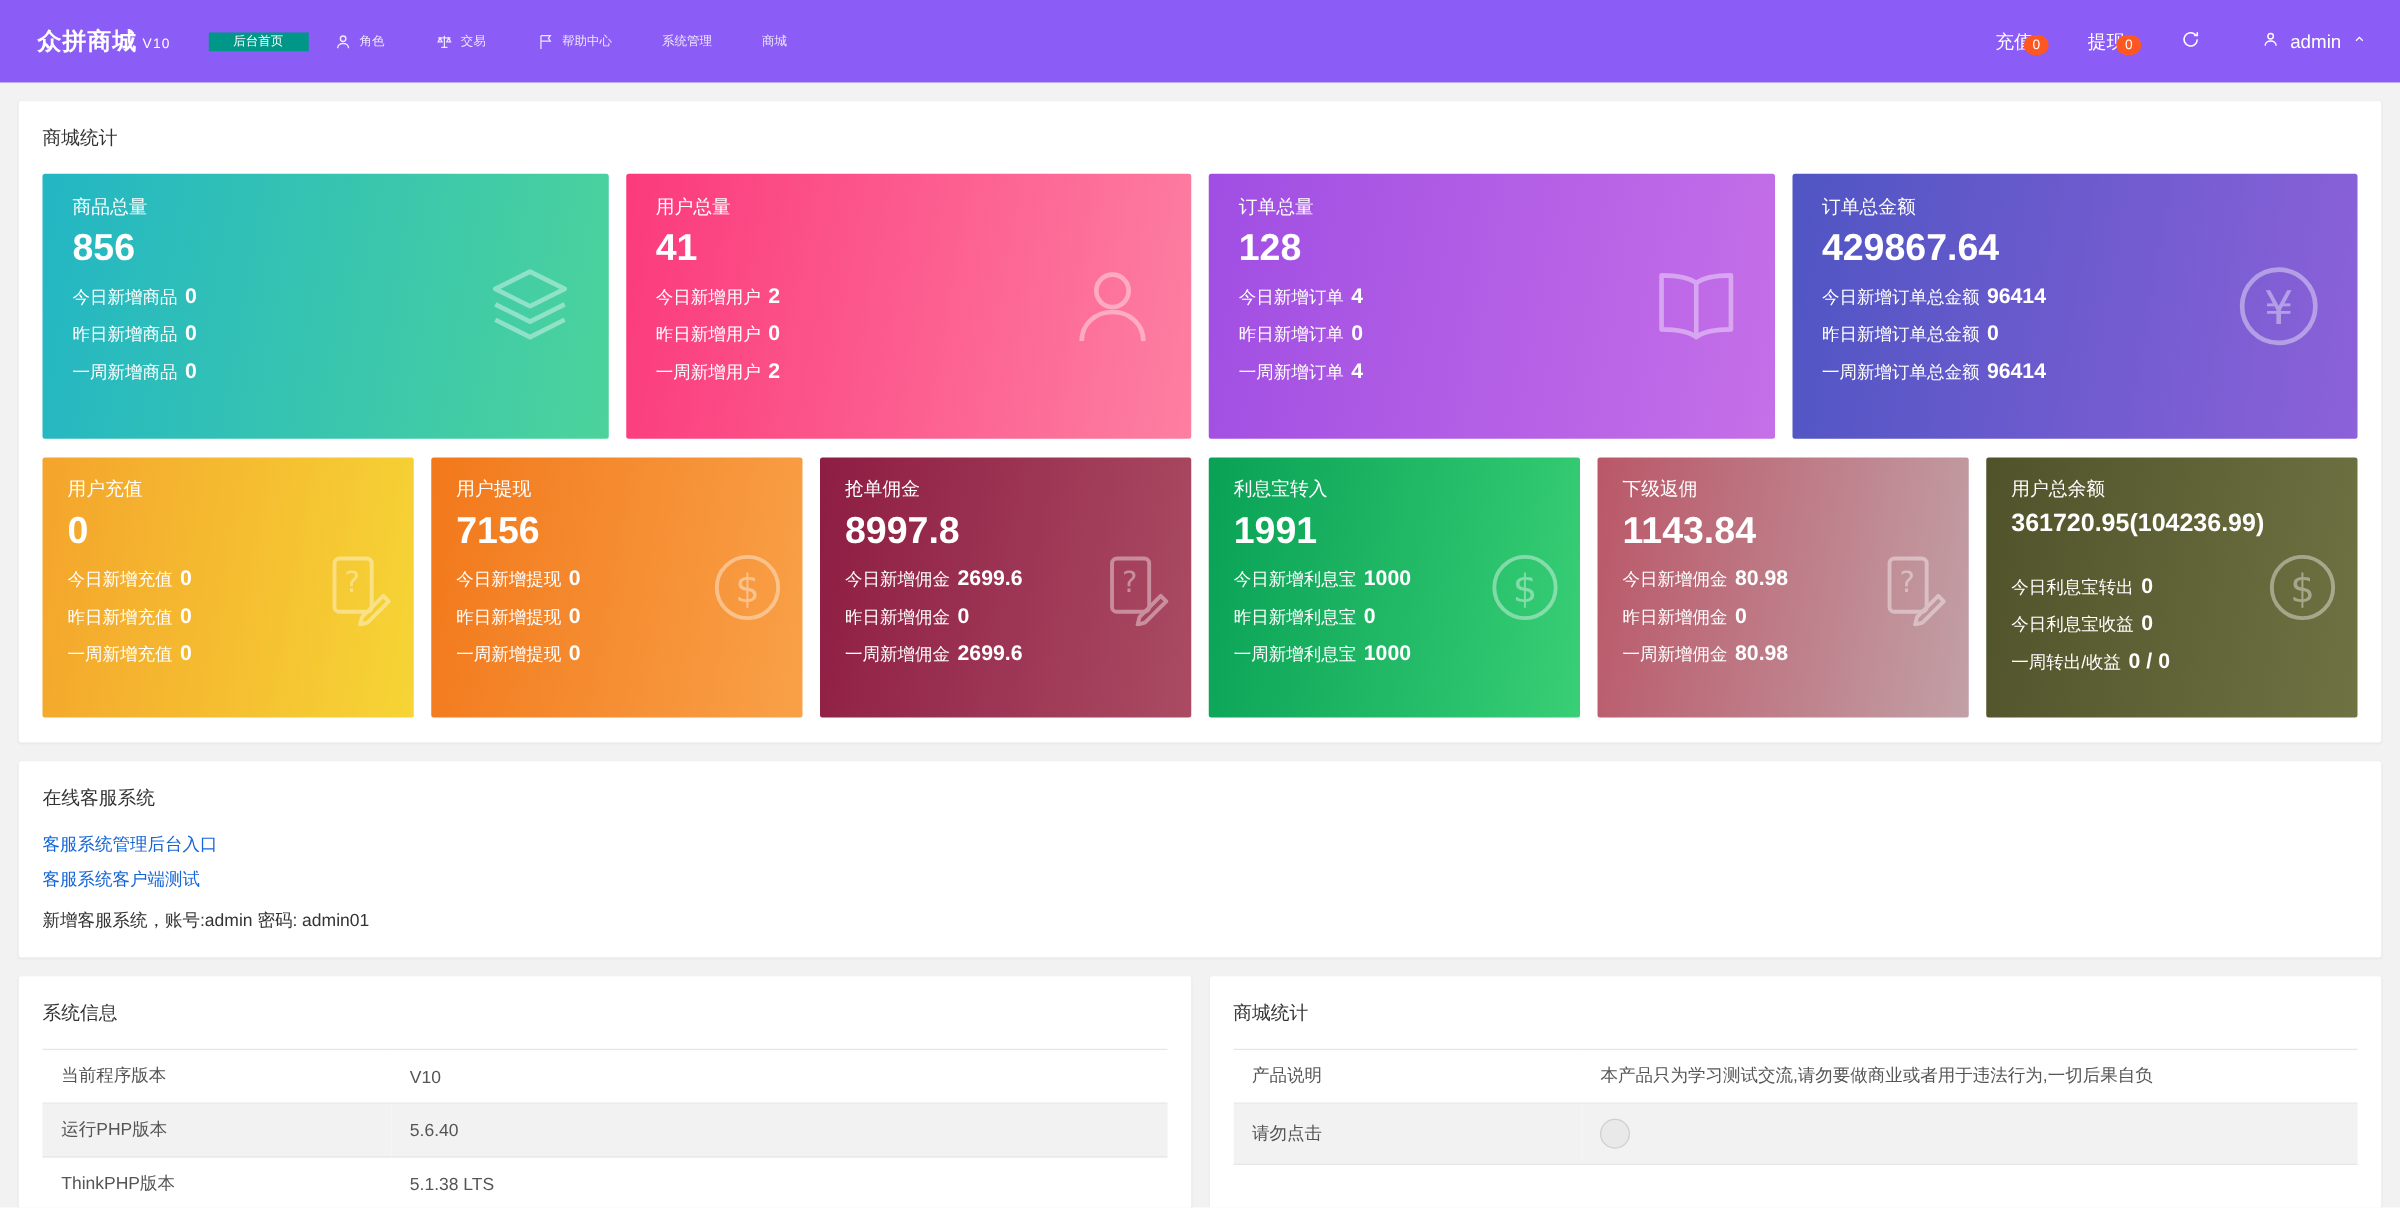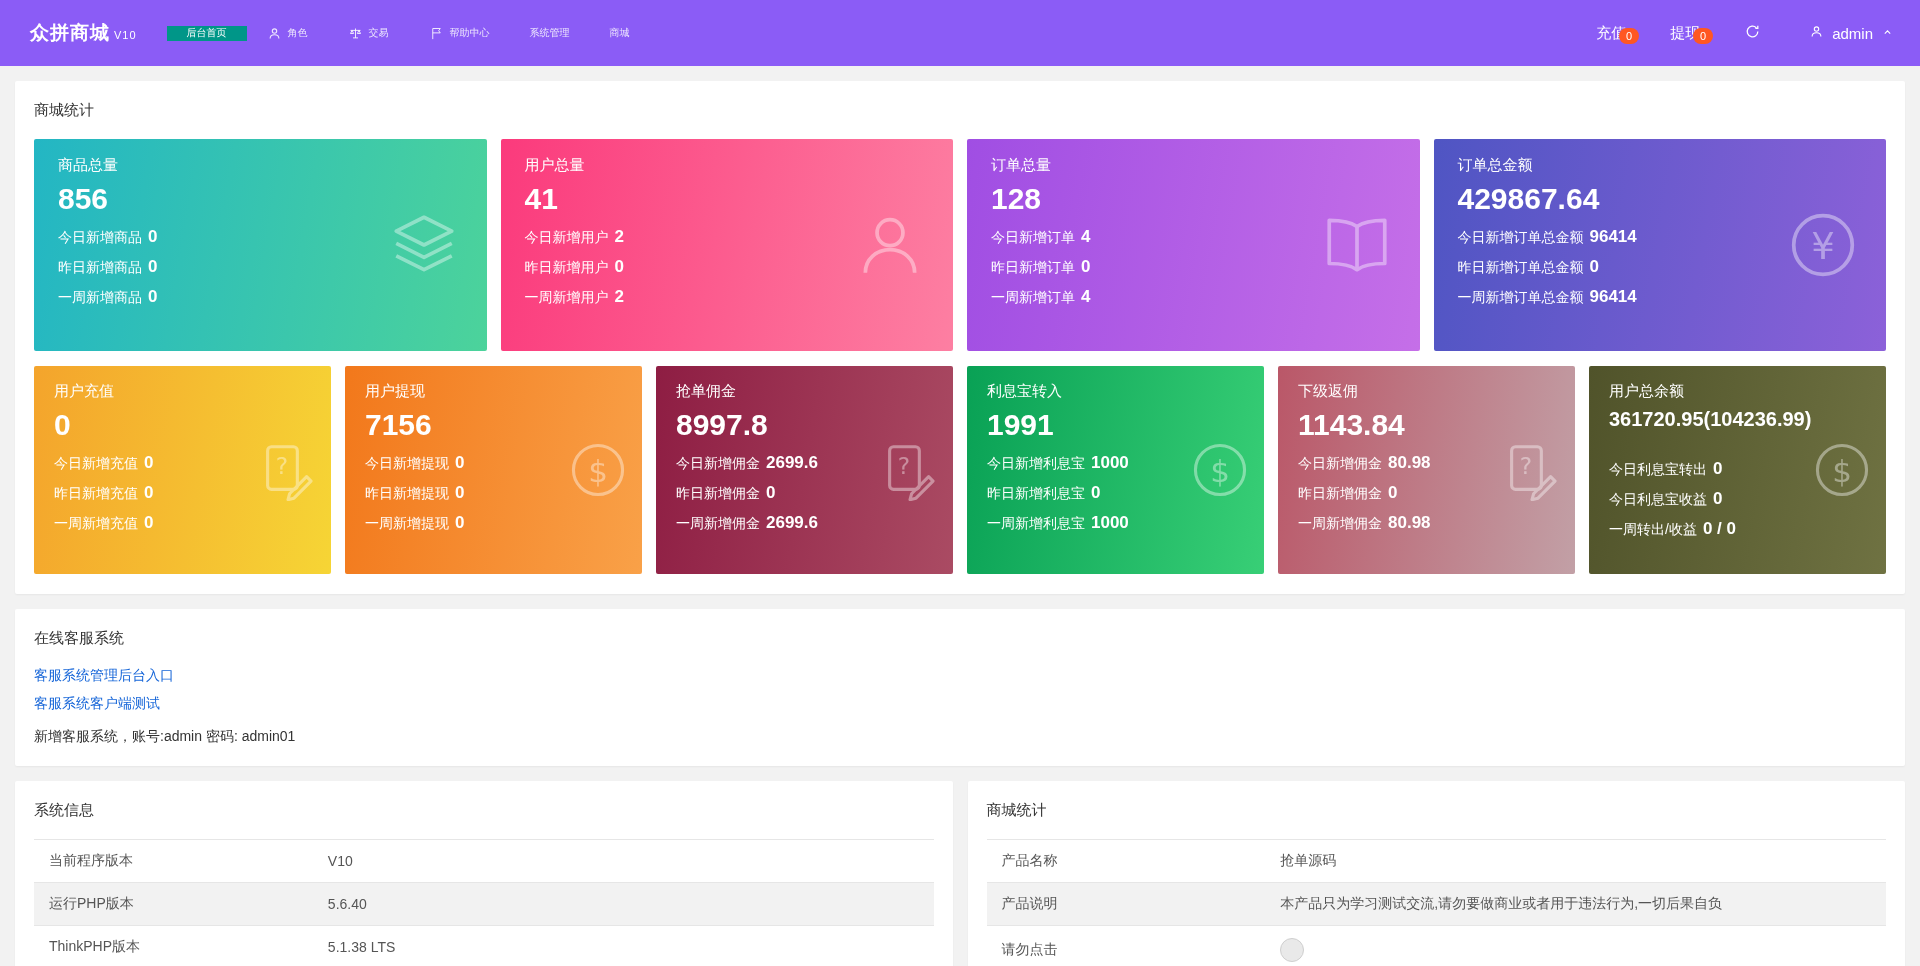--- a/index.html
+++ b/index.html
@@ -378,24 +378,20 @@
         <td>5.1.38 LTS</td>
       </tr>
 
     </tbody>
       </table>
   </div>
   <div class="panel2">
     <div class="panel-title">商城统计</div>
     <table class="info">
       <tbody>
-          <tr>
-        <td class="tl">产品名称</td>
-        <td>抢单源码</td>
-      </tr>
       <tr>
         <td class="tl">产品说明</td>
         <td>本产品只为学习测试交流,请勿要做商业或者用于违法行为,一切后果自负</td>
       </tr>
       <tr>
         <td class="tl">请勿点击</td>
         <td><span class="mini-circle"></span></td>
       </tr>
 
     </tbody>

